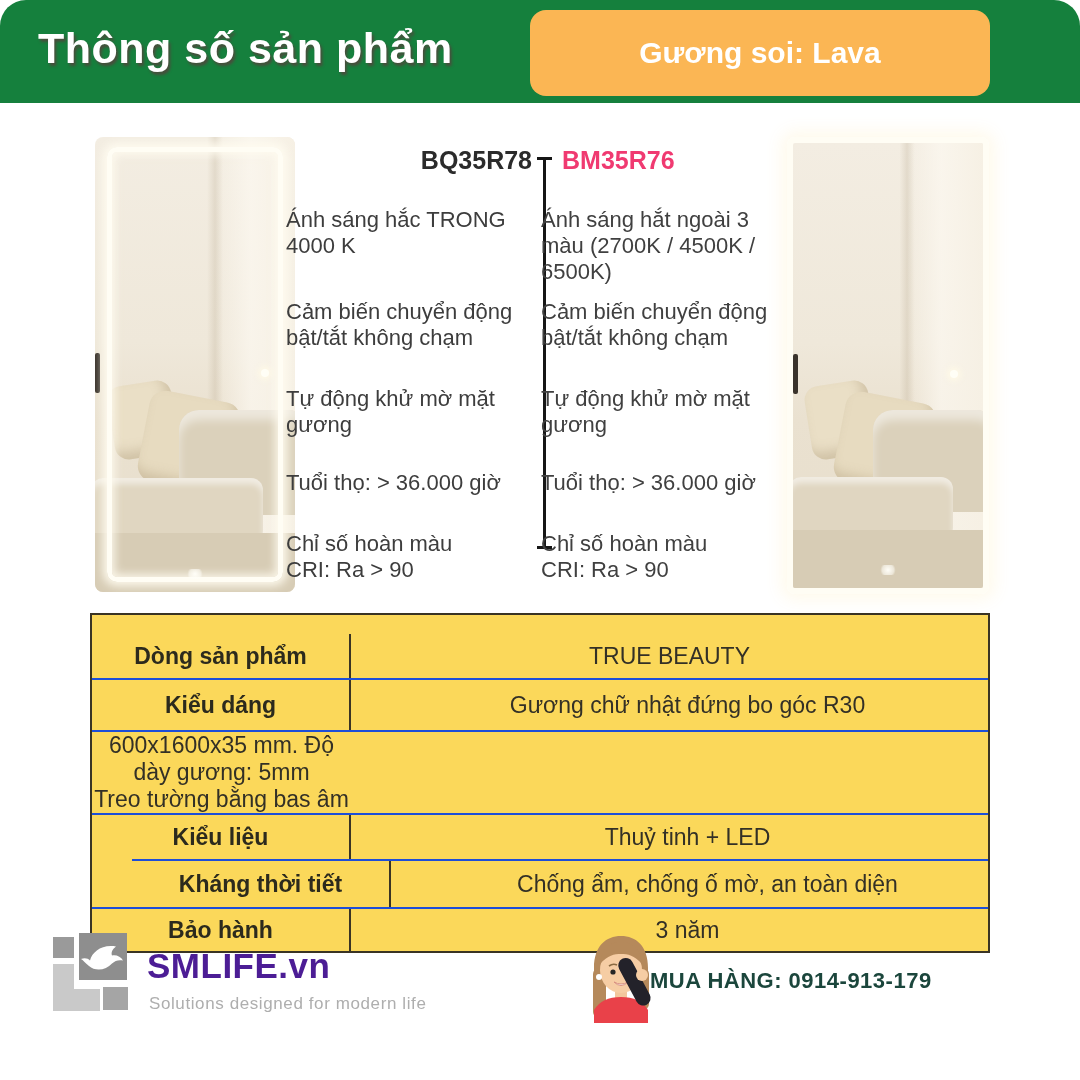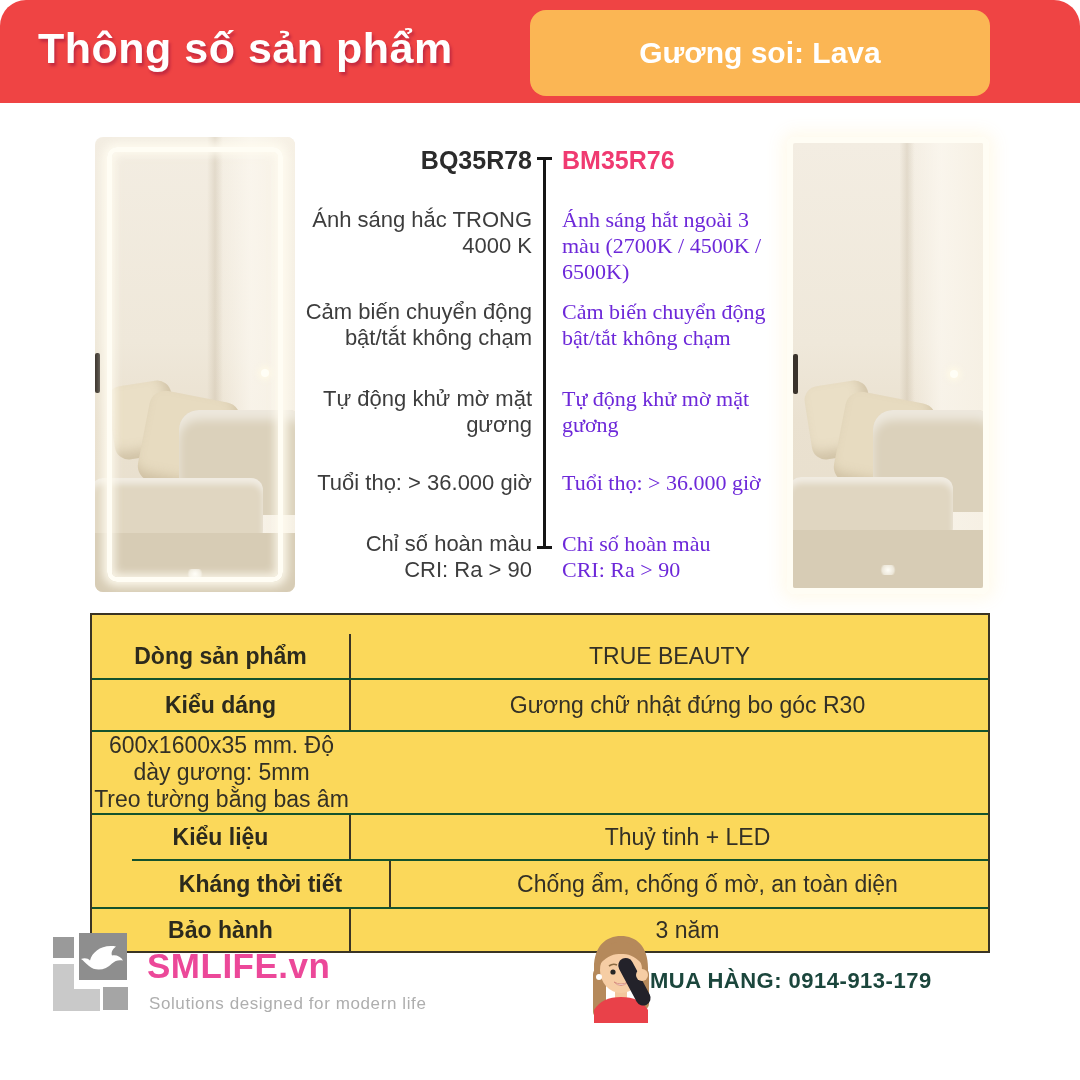--- a/index.html
+++ b/index.html
@@ -3,21 +3,21 @@
 <meta charset="utf-8">
 <style>
   html,body{margin:0;padding:0;background:#fff;}
   .canvas{
     position:relative;width:1080px;height:1080px;background:#ffffff;overflow:hidden;
     font-family:"Liberation Sans",sans-serif;
   }
   
   .topbar{
     position:absolute;left:0;top:0;width:1080px;height:103px;
-    background:#ef4444;border-radius:26px 26px 0 0;
+    background:#15803d;border-radius:26px 26px 0 0;
   }
   .title{
     position:absolute;left:38px;top:24px;margin:0;
     font-size:43px;font-weight:bold;color:#ffffff;letter-spacing:.5px;
     text-shadow:2px 3px 3px rgba(140,10,60,.45);
   }
   .badge{
     position:absolute;left:530px;top:10px;width:460px;height:86px;
     background:#FBB654;border-radius:16px;
     display:flex;align-items:center;justify-content:center;
@@ -52,48 +52,48 @@
     background:radial-gradient(circle at 50% 50%,#fffef8 0%,rgba(255,254,248,.55) 55%,transparent 75%);}
   
   .model{position:absolute;top:146px;font-size:25px;font-weight:bold;}
   .model-left{right:548px;color:#2b2b2b;text-align:right;}
   .model-right{left:562px;color:#F03A71;}
   .vline{position:absolute;left:543px;top:157px;width:3px;height:392px;background:#161616;}
   .vline::before,.vline::after{content:"";position:absolute;left:-6px;width:15px;height:3px;background:#161616;}
   .vline::before{top:0;}
   .vline::after{bottom:0;}
   .cmp-row{position:absolute;left:0;width:1080px;}
-  .cmp-left{position:absolute;right:548px;width:270px;text-align:right;color:#3d3d3d;
+  .cmp-left{position:absolute;right:524px;width:270px;color:#3d3d3d;
     font-size:22px;line-height:26px;white-space:pre-line;}
-  .cmp-right{position:absolute;left:562px;width:238px;color:#6d28d9;
-    font-size:22px;line-height:26px;white-space:pre-line;font-family:Liberation Serif, serif;}
+  .cmp-right{position:absolute;left:541px;width:238px;color:#404040;
+    font-size:22px;line-height:26px;white-space:pre-line;}
   
   .spec-table{position:absolute;left:90px;top:613px;width:900px;background:#FBD85A;
     border:2px solid #3a3424;box-sizing:border-box;}
   .spec-row{display:grid;grid-template-columns:259px 1fr;}
-  .spec-row + .spec-row{border-top:2px solid #14532d;gap:36px;}
+  .spec-row + .spec-row{border-top:2px solid #1d4ed8;gap:36px;}
   .spec-row:nth-child(1){min-height:44px;margin-top:19px;}
   .spec-row:nth-child(2){min-height:50px;}
   .spec-row:nth-child(3){min-height:54px;}
   .spec-row:nth-child(4){min-height:44px;}
   .spec-row:nth-child(5){min-height:46px;margin-left:40px;}
   .spec-row:nth-child(6){min-height:42px;}
   .spec-label{border-right:2px solid #3a3424;display:flex;align-items:center;justify-content:center;
     font-weight:bold;font-size:23px;color:#2c2a1d;text-align:center;}
   .spec-value{display:flex;align-items:center;justify-content:center;text-align:center;
     font-size:23px;color:#333026;white-space:pre-line;line-height:27px;}
   
   .logo-cluster{position:absolute;left:52px;top:933px;width:78px;height:78px;}
   .sq{position:absolute;}
   .sq-a{left:1px;top:4px;width:21px;height:21px;background:#9a9a9a;}
   .sq-b{left:27px;top:0;width:48px;height:47px;background:#8e8e8e;}
   .sq-c1{left:1px;top:31px;width:21px;height:47px;background:#c9c9c9;}
   .sq-c2{left:1px;top:56px;width:47px;height:22px;background:#c9c9c9;}
   .sq-d{left:51px;top:54px;width:25px;height:23px;background:#a5a5a5;}
-  .brand{position:absolute;left:147px;top:946px;font-size:35px;font-weight:bold;color:#ec4899;letter-spacing:0.5px;text-align:right;}
+  .brand{position:absolute;left:147px;top:946px;font-size:35px;font-weight:bold;color:#4c1d95;letter-spacing:0.5px;text-align:right;}
   .tagline{position:absolute;left:149px;top:994px;font-size:17px;color:#aeaeae;letter-spacing:0.6px;}
   .avatar{position:absolute;left:576px;top:928px;width:90px;height:95px;}
   .order{position:absolute;left:650px;top:968px;font-size:22px;font-weight:bold;color:#1B463C;letter-spacing:0.5px;}
 </style>
 </head>
 <body>
 
 <div class="canvas">
 
   <header class="topbar">

